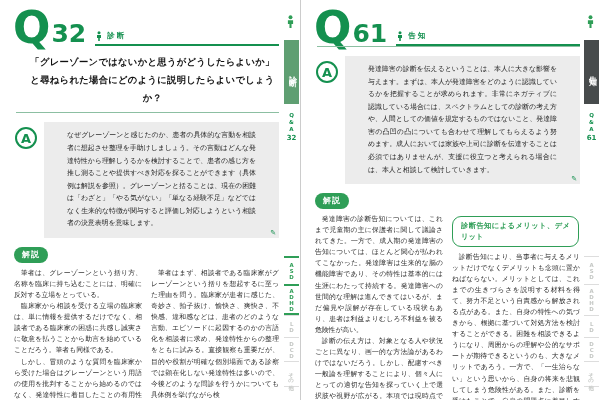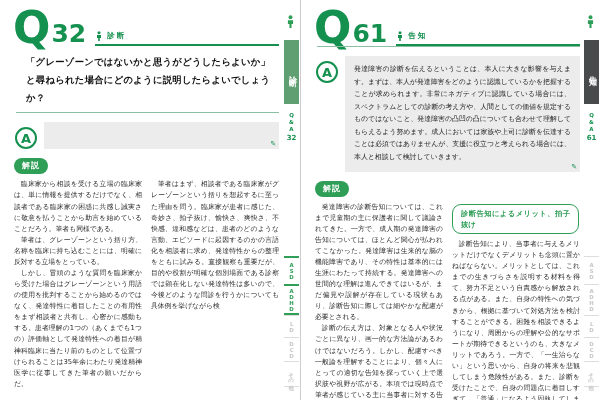--- a/index.html
+++ b/index.html
@@ -18,29 +18,29 @@
   .qrow { display:flex; align-items:flex-end; padding:10px 4px 0 13px; }
   .qbig { font-size:44px; line-height:36px; font-weight:800; color:#14904f; letter-spacing:-2px; }
   .qnum { font-size:25px; line-height:25px; font-weight:800; color:#14904f; margin-left:3px; }
   .qmeta { flex:1; display:flex; align-items:center; gap:4px; margin-left:9px;
     border-bottom:2px solid #14904f; padding-bottom:3px; }
   .cat-label { font-size:7.5px; font-weight:bold; color:#14904f; letter-spacing:2px; }
   .picon svg { display:block; }
 
   
   .question { font-weight:bold; color:#111; font-size:9.3px; line-height:1.95;
-    margin:7px 4px 5px 26px; letter-spacing:0.3px; }
+    margin:7px 4px 5px 26px; letter-spacing:0.3px;text-align:center; }
   .qdivider { height:1px; background:#8cbfa2; margin:0 4px 0 16px; }
 
   
   .arow { display:flex; gap:7px; margin:9px 4px 0 15px; }
   .aicon { flex:0 0 auto; width:22px; height:22px; border:2px solid #14904f; border-radius:50%;
     color:#14904f; font-weight:800; font-size:13px; display:flex; align-items:center;
     justify-content:center; margin-top:5px; }
-  .abox { flex:1; background:#ececec; padding:7px 9px 8px; position:relative; }
+  .abox { flex:1; background:#ececec; padding:7px 23px 8px; position:relative; }
   .atext { font-size:6.9px; line-height:1.82; color:#222; text-align:justify; }
   .pen { position:absolute; right:3px; bottom:1px; color:#14904f; font-size:7px; }
 
   
   .kaisetsu { align-self:flex-start; background:#2f9e57; color:#fff; font-weight:bold;
     font-size:8px; padding:2px 8px 3px; border-radius:9px; margin:9px 0 3px 14px; letter-spacing:1px; }
   .cols { flex:1; display:flex; gap:9px; margin:2px 4px 0 14px; overflow:hidden; }
   .col { flex:1; font-size:6.8px; line-height:1.63; color:#2a2a2a; text-align:justify; overflow:hidden; }
   .col p { text-indent:1em; }
   .hbox { border:1.2px solid #2f9e57; border-radius:9px; color:#2f9e57; font-weight:bold;
@@ -91,28 +91,29 @@
               </svg>
           </span>
           <span class="cat-label">診断</span>
         </span>
       </div>
       <div class="question">「グレーゾーンではないかと思うがどうしたらよいか」と尋ねられた場合にどのように説明したらよいでしょうか？</div>
       <div class="qdivider"></div>
       <div class="arow">
         <div class="aicon">A</div>
         <div class="abox">
+          <div class="atext">なぜグレーゾーンと感じたのか、患者の具体的な言動を相談者に想起させ整理を手助けしましょう。その言動はどんな発達特性から理解しうるかを検討することで、患者の感じ方を推し測ることや提供すべき対応を探ることができます（具体例は解説を参照）。グレーゾーンと括ることは、現在の困難は「わざと」「やる気がない」「単なる経験不足」などではなく生来的な特徴が関与すると評価し対応しようという相談者の決意表明を意味します。</div>
           <span class="pen">✎</span>
         </div>
       </div>
       <div class="kaisetsu">解説</div>
       <div class="cols">
         <div class="col">
+          <p>筆者は、グレーゾーンという括り方、名称を臨床に持ち込むことには、明確に反対する立場をとっている。</p>
           <p>臨床家から相談を受ける立場の臨床家は、単に情報を提供するだけでなく、相談者である臨床家の困惑に共感し誠実さに敬意を払うことから助言を始めていることだろう。筆者も同様である。</p>
-          <p>筆者は、グレーゾーンという括り方、名称を臨床に持ち込むことには、明確に反対する立場をとっている。</p>
           <p>しかし、冒頭のような質問を臨床家から受けた場合はグレーゾーンという用語の使用を批判することから始めるのではなく、発達特性に着目したことの有用性をまず相談者と共有し、心密かに感動もする。患者理解の1つの（あくまでも1つの）評価軸として発達特性への着目が精神科臨床に当たり前のものとして位置づけられることは35年余にわたり発達精神医学に従事してきた筆者の願いだからだ。</p>
         </div>
         <div class="col">
           <p>筆者はまず、相談者である臨床家がグレーゾーンという括りを想起するに至った理由を問う。臨床家が患者に感じた、奇妙さ、拍子抜け、愉快さ、爽快さ、不快感、違和感などは、患者のどのような言動、エピソードに起因するのかの言語化を相談者に求め、発達特性からの整理をともに試みる。直接観察も重要だが、目的や役割が明確な個別場面である診察では顕在化しない発達特性は多いので、今後どのような問診を行うかについても具体例を挙げながら検</p>
         </div>
       </div>
     </div>
     <div class="strip">
       <span class="strip-icon">
         <svg width="11" height="13" viewBox="0 0 16 20">
@@ -160,25 +161,25 @@
       <div class="arow">
         <div class="aicon">A</div>
         <div class="abox">
           <div class="atext">発達障害の診断を伝えるということは、本人に大きな影響を与えます。まずは、本人が発達障害をどのように認識しているかを把握することが求められます。非常にネガティブに認識している場合には、スペクトラムとしての診断の考え方や、人間としての価値を規定するものではないこと、発達障害の凸凹の凸についても合わせて理解してもらえるよう努めます。成人においては家族や上司に診断を伝達することは必須ではありませんが、支援に役立つと考えられる場合には、本人と相談して検討していきます。</div>
           <span class="pen">✎</span>
         </div>
       </div>
       <div class="kaisetsu">解説</div>
       <div class="cols">
         <div class="col">
-          <p>発達障害の診断告知については、これまで児童期の主に保護者に関して議論されてきた。一方で、成人期の発達障害の告知については、ほとんど関心が払われてこなかった。発達障害は生来的な脳の機能障害であり、その特性は基本的には生涯にわたって持続する。発達障害への世間的な理解は進んできてはいるが、まだ偏見や誤解が存在している現状もあり、診断告知に際しては細やかな配慮が必要とされる。</p>
+          <p>発達障害の診断告知については、これまで児童期の主に保護者に関して議論されてきた。一方で、成人期の発達障害の告知については、ほとんど関心が払われてこなかった。発達障害は生来的な脳の機能障害であり、その特性は基本的には生涯にわたって持続する。発達障害への世間的な理解は進んできてはいるが、まだ偏見や誤解が存在している現状もあり、患者は利益よりむしろ不利益を被る危険性が高い。</p>
           <p>診断の伝え方は、対象となる人や状況ごとに異なり、画一的な方法論があるわけではないだろう。しかし、配慮すべき一般論を理解することにより、個々人にとっての適切な告知を探っていく上で選択肢や視野が広がる。本項では現時点で筆者が感じている主に当事者に対する告知の際の注意点や多少の工夫などを述べる。これを機に、成人期の発達障害の診断告知についての議論が深まることを期待したい。</p>
         </div>
         <div class="col">
-          <div class="hbox">診断告知によるメリット、拍子抜け</div>
+          <div class="hbox">診断告知によるメリット、デメリット</div>
           <p>診断告知により、当事者に与えるメリットだけでなくデメリットも念頭に置かねばならない。メリットとしては、これまでの生きづらさを説明する材料を得て、努力不足という自責感から解放される点がある。また、自身の特性への気づきから、根拠に基づいて対処方法を検討することができる。困難を相談できるようになり、周囲からの理解や公的なサポートが期待できるというのも、大きなメリットであろう。一方で、「一生治らない」という思いから、自身の将来を悲観してしまう危険性がある。また、診断を受けたことで、自身の問題点に着目しすぎて、「普通」になるよう固執してしまうかもしれない。また、周囲からの偏見、さらには過度な配慮を受けてしまうこともある。これらのメリット、デメリットを意識しながら、総合的に告知の仕</p>
         </div>
       </div>
     </div>
     <div class="strip">
       <span class="strip-icon">
         <svg width="11" height="13" viewBox="0 0 16 20">
             <g fill="#2f9e57">
               <circle cx="8" cy="3.5" r="3"></circle>
               <path d="M4 8h8v6h-2.4v6H6.4v-6H4z"></path>

